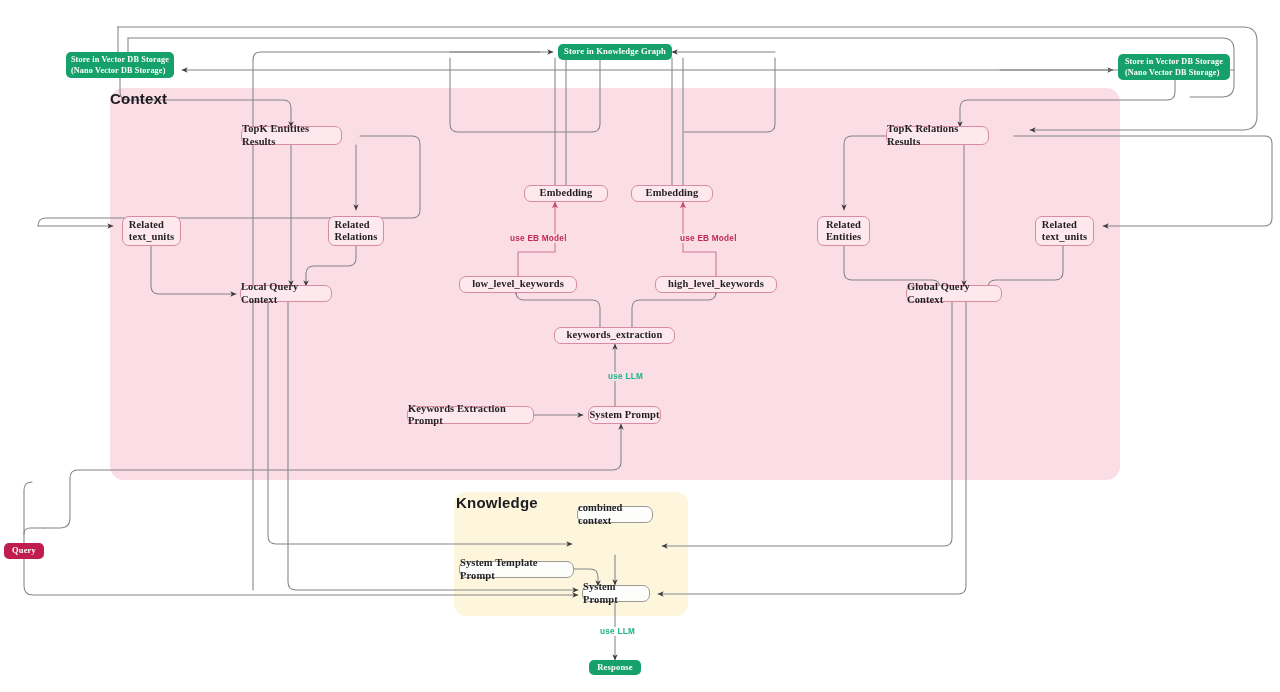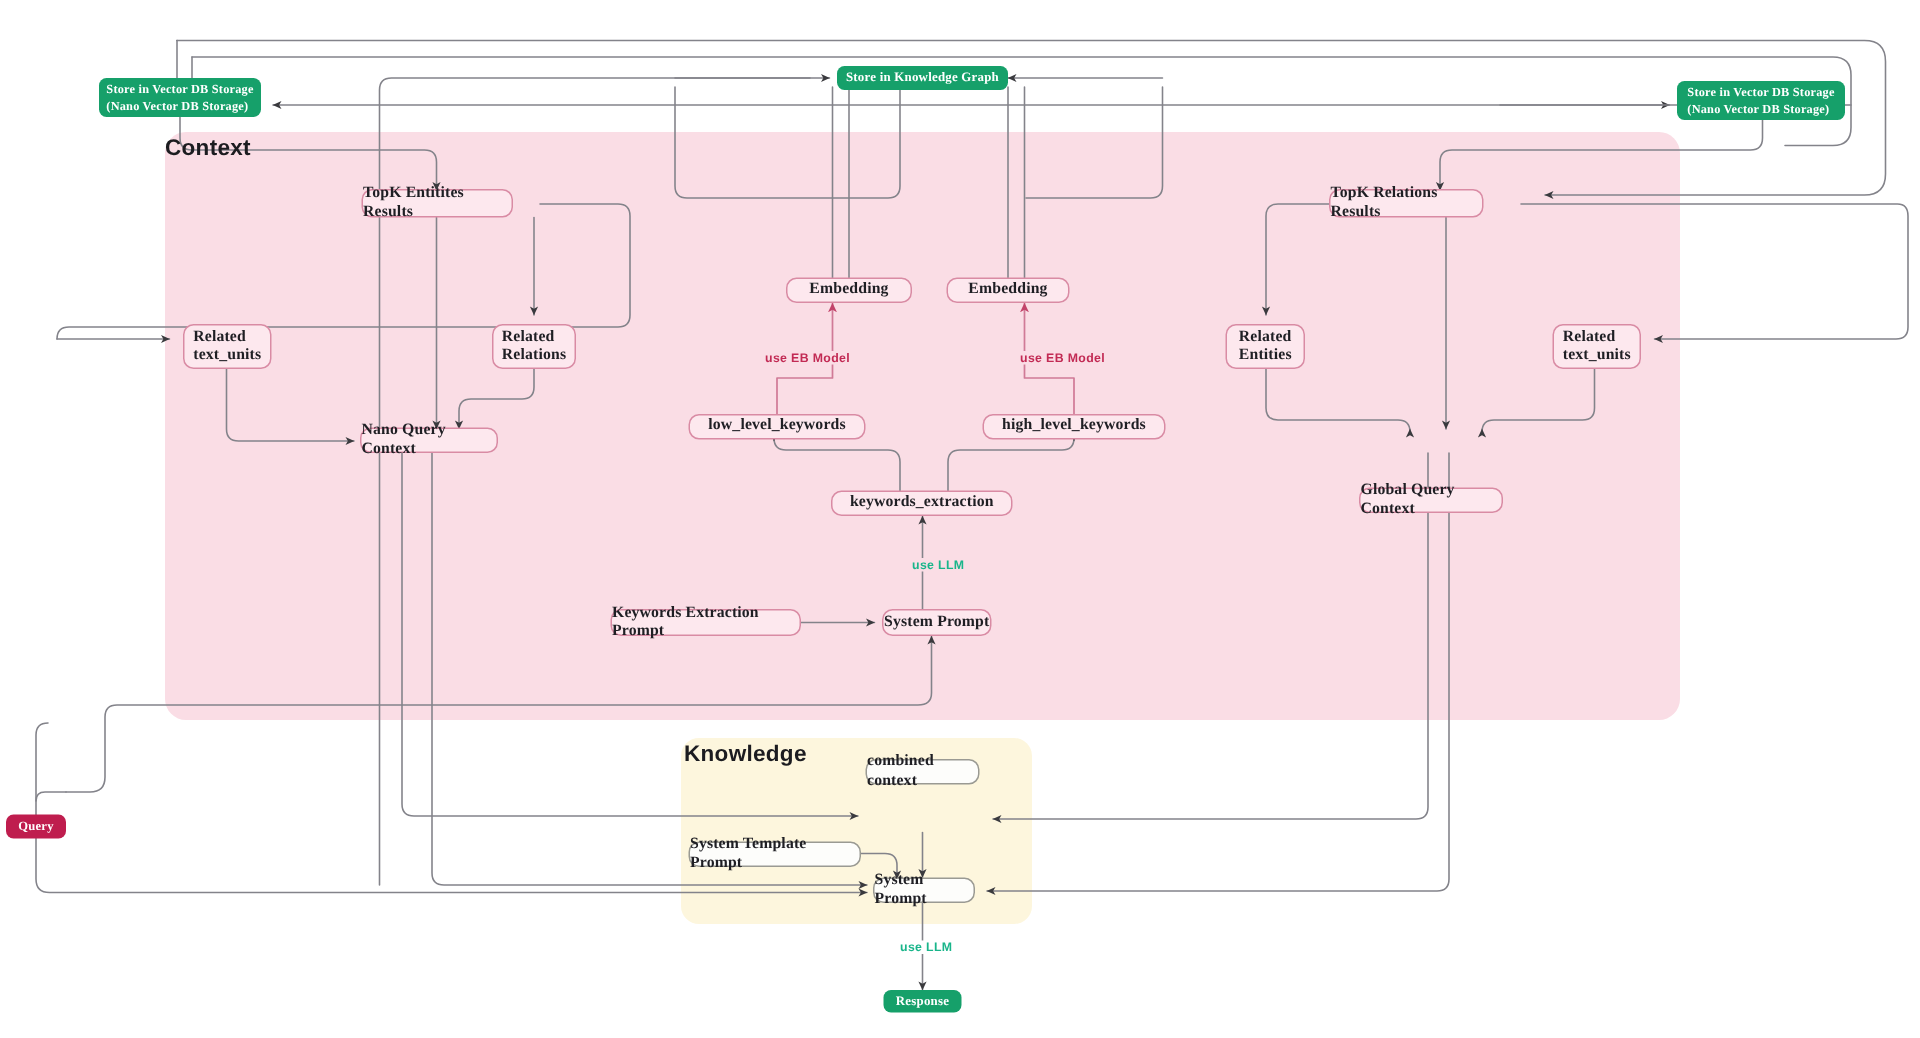--- a/index.html
+++ b/index.html
@@ -227,23 +227,23 @@
   <div class="node n-pink" style="left:459px;top:276px;width:118px;height:17px;">low_level_keywords</div>
 
   <div class="node n-pink" style="left:655px;top:276px;width:122px;height:17px;">high_level_keywords</div>
 
   <div class="node n-pink" style="left:554px;top:327px;width:121px;height:17px;">keywords_extraction</div>
 
   <div class="node n-pink" style="left:407px;top:406px;width:127px;height:18px;">Keywords Extraction Prompt</div>
 
   <div class="node n-pink" style="left:588px;top:406px;width:73px;height:18px;">System Prompt</div>
 
-  <div class="node n-pink" style="left:240px;top:285px;width:92px;height:17px;">Nano Query Context</div>
-
-  <div class="node n-pink" style="left:906px;top:285px;width:96px;height:17px;margin-top:40px;">Global Query Context</div>
+  <div class="node n-pink" style="left:240px;top:285px;width:92px;height:17px;">Local Query Context</div>
+
+  <div class="node n-pink" style="left:906px;top:285px;width:96px;height:17px;">Global Query Context</div>
 
   <div class="node n-plain" style="left:577px;top:506px;width:76px;height:17px;">combined context</div>
 
   <div class="node n-plain" style="left:459px;top:561px;width:115px;height:17px;">System Template Prompt</div>
 
   <div class="node n-plain" style="left:582px;top:585px;width:68px;height:17px;">System Prompt</div>
 
   <div class="node n-green small" style="left:589px;top:660px;width:52px;height:15px;">Response</div>
 
   <div class="edge-label lbl-eb" style="left:508px;top:234px;">use  EB Model</div>

